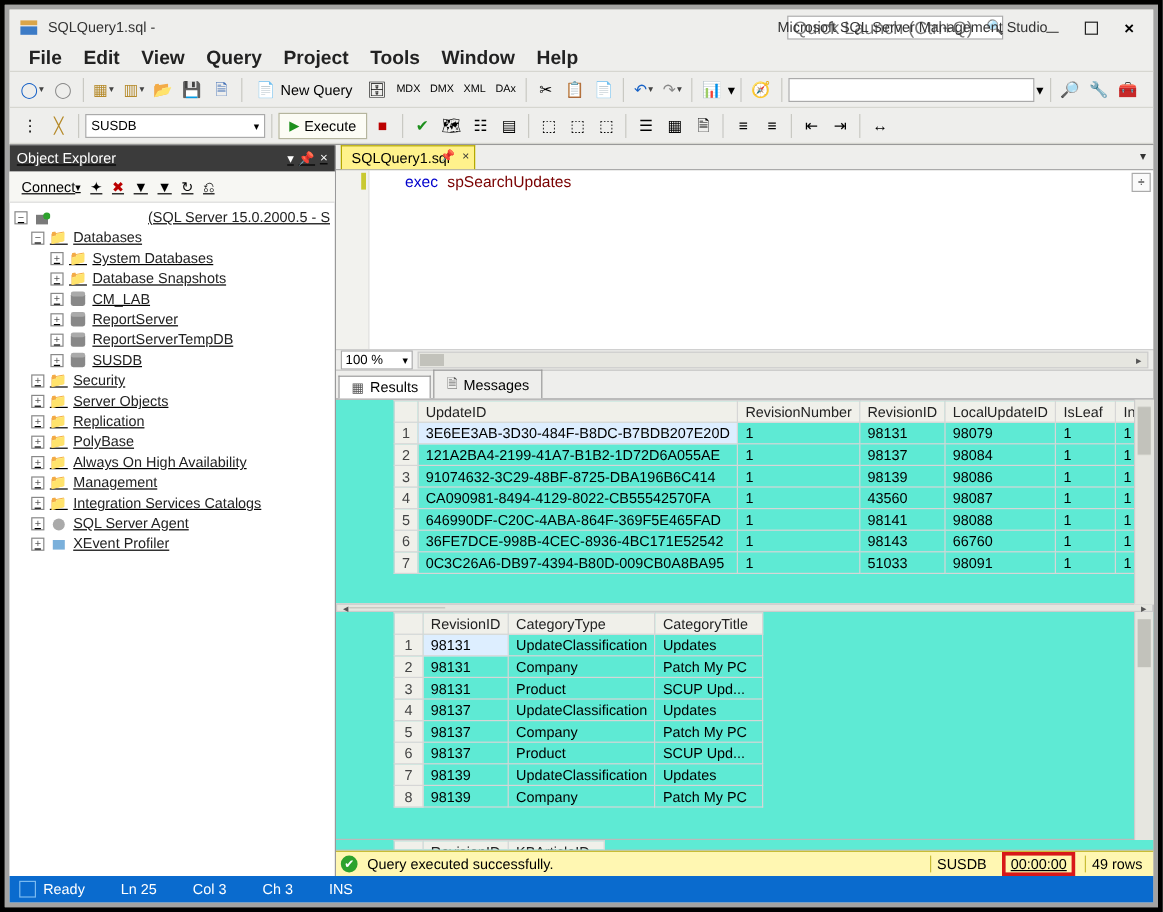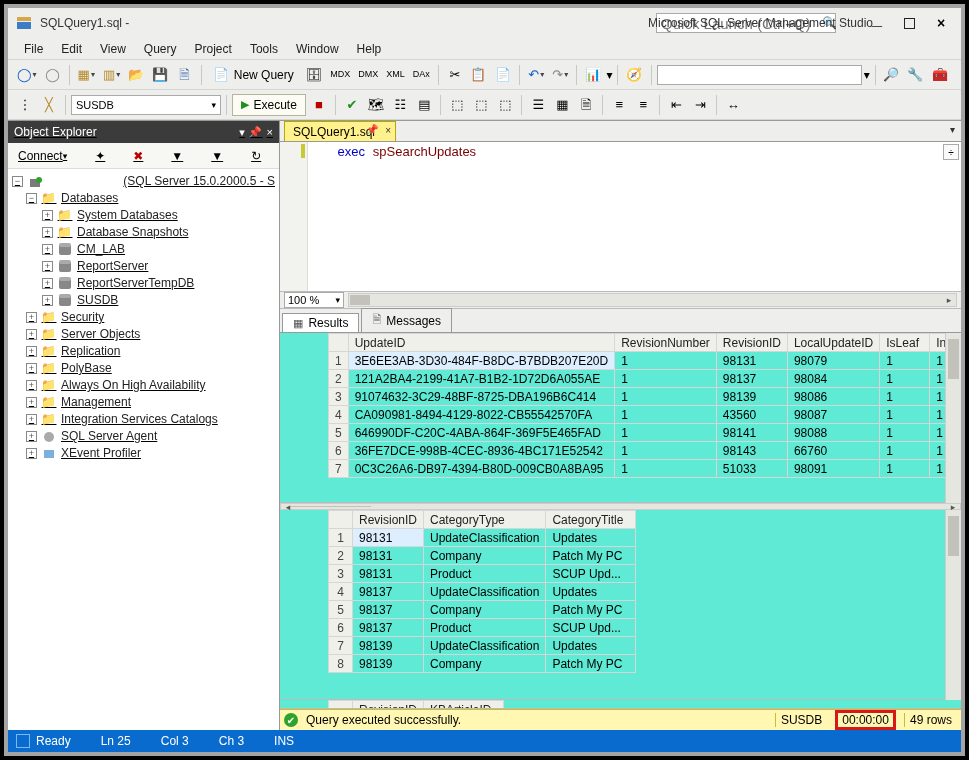--- a/index.html
+++ b/index.html
@@ -10,21 +10,21 @@
 .titlebar { height: 30px; background: #eeeeec; display: flex; align-items: center; padding: 0 6px; }
 .titlebar .icon16 { width: 20px; height: 20px; margin-right: 6px; display:inline-flex; align-items:center; justify-content:center; }
 .titlebar .title1 { font-size: 12px; color:#333; }
 .titlebar .title2 { font-size: 12px; color:#333; flex:0 0 auto; margin-left: 260px; position:absolute; left:380px; }
 .titlebar .quick { margin-left:auto; display:flex; align-items:center; gap:4px; }
 .quick-input { width:180px; height:20px; border:1px solid #aaa; background:#fff; font-size:15px; padding:0 4px; color:#999; }
 .winbtn { width:28px; height:22px; display:flex; align-items:center; justify-content:center; font-size:14px; cursor:default; }
 
 
 .menubar { height:22px; background:#eeeeec; display:flex; align-items:center; padding:0 8px; gap:2px; border-bottom:1px solid #d6d6d0; }
-.menubar .mi { padding:2px 8px; font-size:12px; color:#222; cursor:default; }
+.menubar .mi { padding:2px 8px; font-size:16px; color:#222; cursor:default;font-weight:bold; }
 
 
 .toolbar { height:30px; background:#eeeeec; display:flex; align-items:center; gap:2px; padding:0 6px; border-bottom:1px solid #d6d6d0; }
 .tbtn { min-width:22px; height:22px; border:1px solid transparent; display:inline-flex; align-items:center; justify-content:center; padding:0 2px; background:transparent; cursor:default; position:relative; }
 .tbtn .glyph { font-size:13px; line-height:1; }
 .tsep { width:1px; height:20px; background:#c9c9c3; margin:0 3px; }
 .tbtn .dd { font-size:8px; margin-left:1px; color:#444; }
 .tbtn.text { padding:0 6px; font-size:12px; gap:4px; }
 .dbcombo { width:150px; height:20px; border:1px solid #aaa; background:#fff; font-size:11px; padding:0 4px; display:inline-flex; align-items:center; justify-content:space-between; }
 .execute-btn { height:22px; border:1px solid #b5b59e; background:#fcfcf5; display:inline-flex; align-items:center; gap:4px; padding:0 8px; font-size:12px; }
@@ -32,21 +32,21 @@
 .findbox { width:205px; height:20px; border:1px solid #aaa; background:#fff; font-size:11px; padding:0 4px; }
 
 
 .mainrow { flex:1; display:flex; min-height:0; border-top:1px solid #999; }
 
 
 .panel { display:flex; flex-direction:column; background:#fff; }
 .oex { width:272px; border-right:1px solid #999;text-decoration:underline; }
 .panel-hdr { height:22px; background:#3b3b3b; color:#fff; display:flex; align-items:center; padding:0 6px; font-size:12px; justify-content:space-between; }
 .panel-hdr .hbtns { display:flex; gap:4px; font-size:11px; }
-.oex-tools { height:26px; display:flex; align-items:center; gap:20px; padding:0 6px; border-bottom:1px solid #ddd; background:#f7f7f3; }
+.oex-tools { height:26px; display:flex; align-items:center; gap:0; padding:0 6px; border-bottom:1px solid #ddd; background:#f7f7f3; }
 .oex-tools .cbtn { font-size:12px; padding:1px 4px; cursor:default; display:inline-flex; align-items:center; }
 .tree { flex:1; overflow:auto; padding:4px 2px; font-size:12px; color:#222; line-height:17px; }
 .tn { display:flex; align-items:center; gap:4px; padding:0 2px; white-space:nowrap; }
 .tn .exp { width:11px; height:11px; border:1px solid #888; font-size:9px; display:inline-flex; align-items:center; justify-content:center; line-height:1; color:#555; cursor:default; }
 .tn .ficon { width:16px; height:14px; display:inline-flex; align-items:center; justify-content:center; }
 .fold { color:#d9a54a; font-size:12px; }
 .db { width:12px; height:10px; background:#888; border-radius:1px 1px 2px 2px; position:relative; display:inline-block; }
 .db:before { content:""; position:absolute; top:-2px; left:0; right:0; height:4px; background:#aaa; border-radius:3px; }
 .indent1 { padding-left:16px; }
 .indent2 { padding-left:32px; }
@@ -96,21 +96,21 @@
 .grid-hsb { height:16px; background:#e6e6e0; border:1px solid #ccc; position:relative; }
 .grid-hsb .th { position:absolute; top:2px; bottom:2px; left:10px; width:80px; background:#c2c2bb; }
 .grid-hsb .ar { position:absolute; top:0; bottom:0; width:14px; display:flex; align-items:center; justify-content:center; font-size:9px; color:#555;}
 .grid-hsb .ar.l { left:0; } .grid-hsb .ar.r { right:0; }
 
 
 .qstat { height:22px; background:#fff7b2; border-top:1px solid #c9bd36; display:flex; align-items:center; font-size:12px; padding:0 4px; gap:8px; }
 .qstat .ok { width:14px; height:14px; border-radius:7px; background:#2da22d; color:#fff; font-size:10px; display:inline-flex; align-items:center; justify-content:center; }
 .qstat .spacer { flex:1; }
 .qstat .cell { padding:0 5px; border-left:1px solid #c9bd36; }
-.qstat .highlight { border:3px solid #d81818; padding:0 4px; font-weight:normal; }
+.qstat .highlight { border:3px solid #d81818; padding:0 4px; font-weight:normal;text-decoration:underline; }
 
 
 .bstat { height:22px; background:#0a6bce; color:#fff; display:flex; align-items:center; font-size:12px; padding:0 8px; gap:30px; }
 .bstat .sq { width:14px; height:14px; border:1px solid #7abaf0; margin-right:6px; }
 
 
 svg { display:block; }
 </style>
 </head>
 <body>

